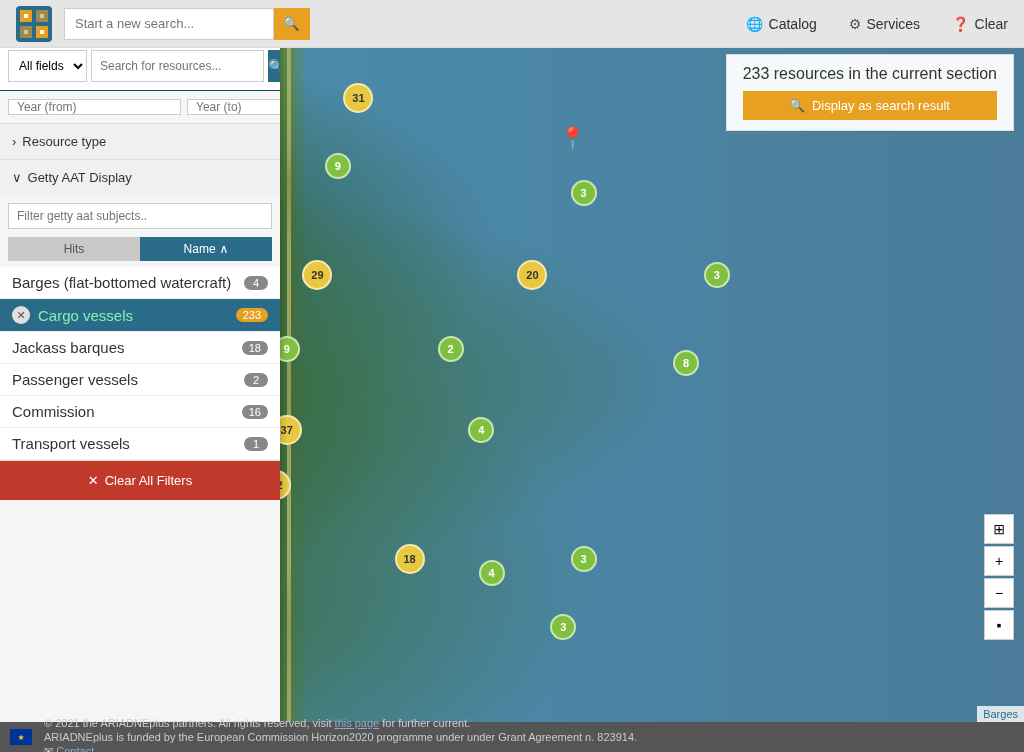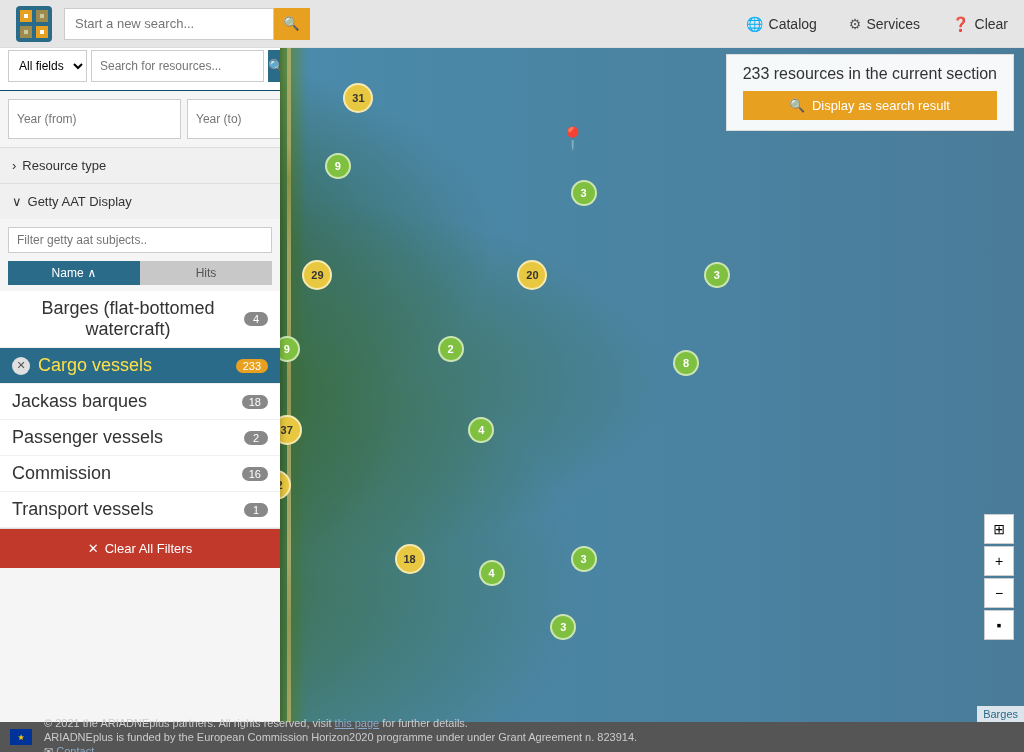--- a/index.html
+++ b/index.html
@@ -91,21 +91,21 @@
       background: #2b6b8a; border: none; color: #fff;
       width: 32px; height: 32px; cursor: pointer;
       display: flex; align-items: center; justify-content: center;
     }
     #year-row {
       display: flex; gap: 6px; padding: 8px;
       background: #f5f5f5; border-bottom: 1px solid #ddd;
     }
     .year-input {
       border: 1px solid #ccc; padding: 4px 8px; font-size: 12px;
-      flex: 1; height: 40px; outline: none; background: #fff;
+      flex: 1; height: 16px; outline: none; background: #fff;
       color: #aaa;
     }
     .filter-section {
       border-bottom: 1px solid #ddd; background: #f5f5f5;
     }
     .filter-section-header {
       padding: 10px 12px; cursor: pointer; display: flex;
       align-items: center; gap: 6px; font-size: 13px;
       background: #f0f0f0;
     }
@@ -124,29 +124,29 @@
     }
     #sort-hits-btn {
       background: #c8c8c8; color: #555; border: none; padding: 5px 12px;
       font-size: 12px; cursor: pointer; flex: 1;
     }
     .filter-item {
       display: flex; align-items: center; padding: 7px 12px;
       background: #fff; border-bottom: 1px solid #f0f0f0;
       cursor: pointer; justify-content: space-between;
     }
-    .filter-item-label { font-size: 18px; color: #333; text-align: center; }
+    .filter-item-label { font-size: 15px; color: #333; }
     .filter-item-count {
       background: #888; color: #fff; border-radius: 10px;
       padding: 1px 7px; font-size: 11px; min-width: 24px; text-align: center;
     }
     .filter-item.active {
       background: #2b6b8a; color: #fff;
     }
-    .filter-item.active .filter-item-label { color: #fde047; }
+    .filter-item.active .filter-item-label { color: #86efac; }
     .filter-item.active .filter-item-count {
       background: #e8a020; color: #fff;
     }
     .active-x {
       background: #e0e0e0; border-radius: 50%; width: 18px; height: 18px;
       display: flex; align-items: center; justify-content: center;
       font-size: 11px; color: #555; cursor: pointer; margin-right: 4px;
     }
     .active-row { display: flex; align-items: center; gap: 4px; }
 
@@ -343,26 +343,26 @@
     </div>
   </div>
 
   <div id="getty-section" class="filter-section">
     <div class="filter-section-header">
       <span>∨</span>
       <span>Getty AAT Display</span>
     </div>
     <input id="getty-filter-input" type="text" placeholder="Filter getty aat subjects.." style="">
     <div id="sort-row">
+      <button id="sort-hits-btn">
+        <span>Hits</span>
+      </button>
       <button id="sort-name-btn">
         <span>Name</span>
         <span> ∧</span>
-      </button>
-      <button id="sort-hits-btn">
-        <span>Hits</span>
       </button>
     </div>
 
     
     <div id="filter-items-container">
         <div class="filter-item">
       <span class="filter-item-label">Barges (flat-bottomed watercraft)</span>
       <span class="filter-item-count">4</span>
     </div>
         <div class="filter-item active">
@@ -396,21 +396,21 @@
     <span>Clear All Filters</span>
   </button>
 </div>
 
 <div id="footer">
   <div id="eu-flag">★</div>
   <div id="footer-text-block">
     <span>
       <span>© 2021 the ARIADNEplus partners. All rights reserved, visit</span>
       <span class="footer-link">this page</span>
-      <span>for further details.</span>
+      <span>for further current.</span>
     </span>
     <span>
       <span>ARIADNEplus is funded by the European Commission Horizon2020 programme under under Grant Agreement n. 823914.</span>
     </span>
     <span>
       <span>✉</span>
       <span class="footer-link">Contact</span>
     </span>
   </div>
 </div>

